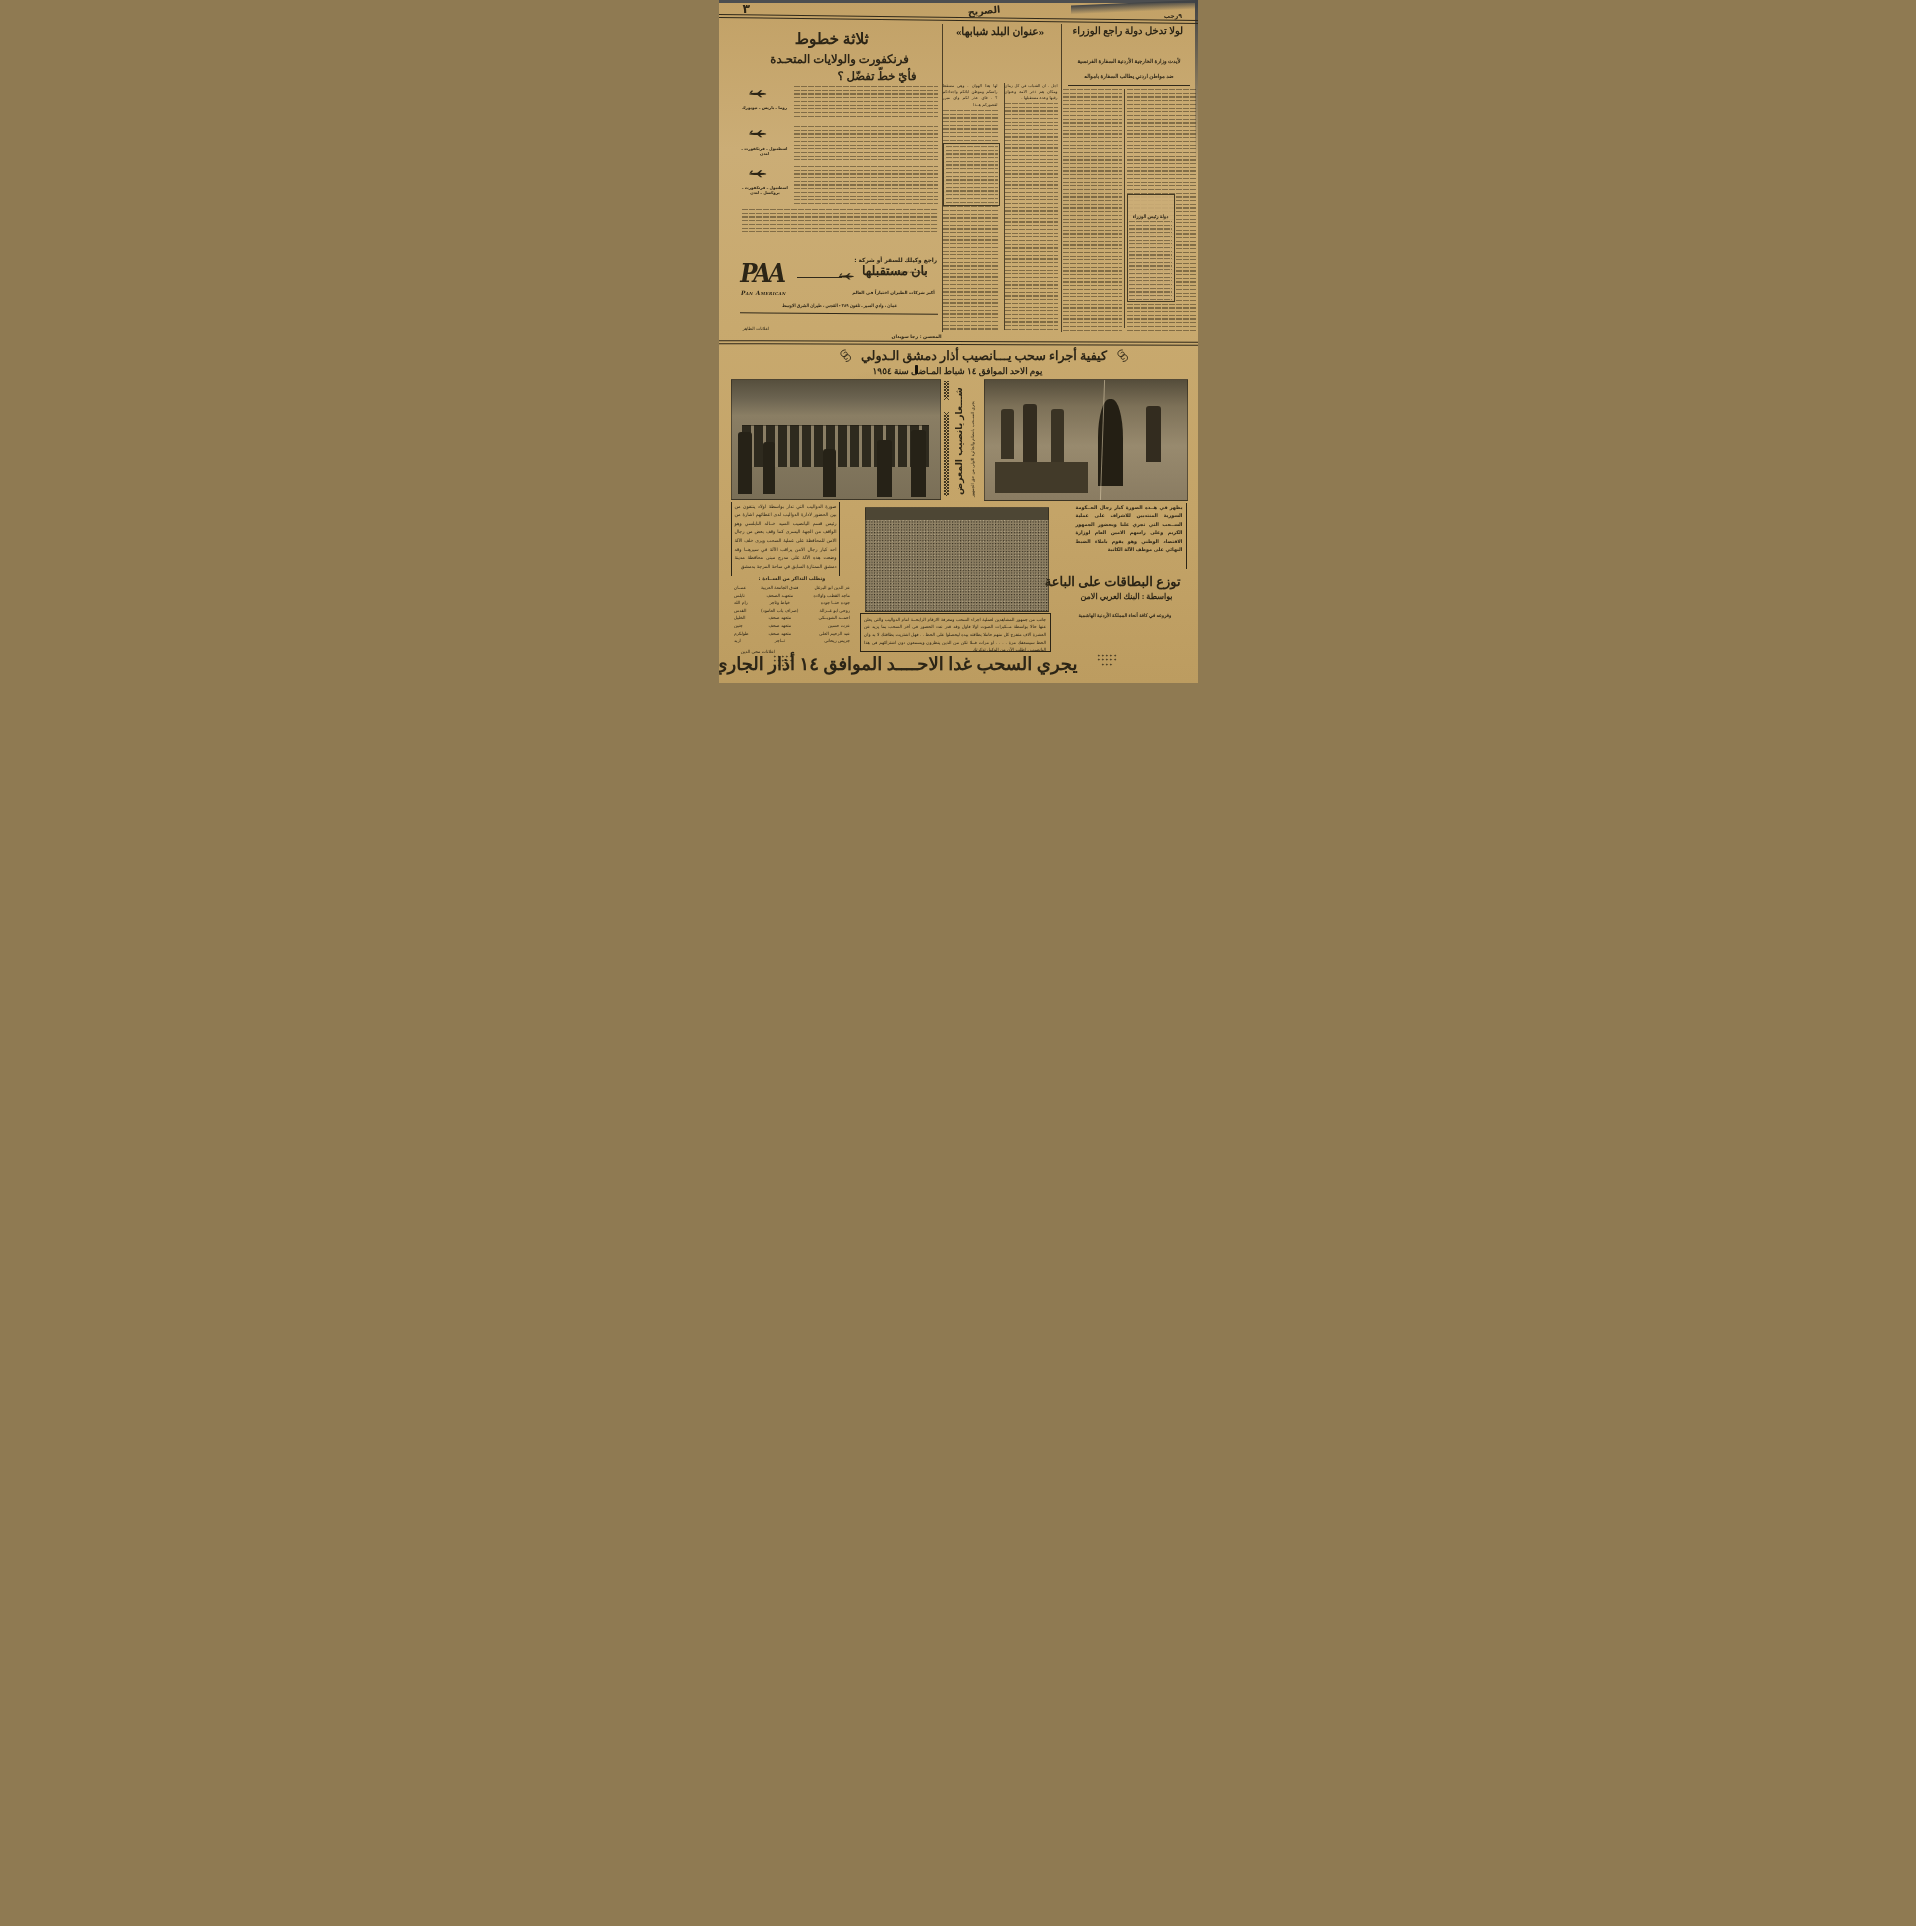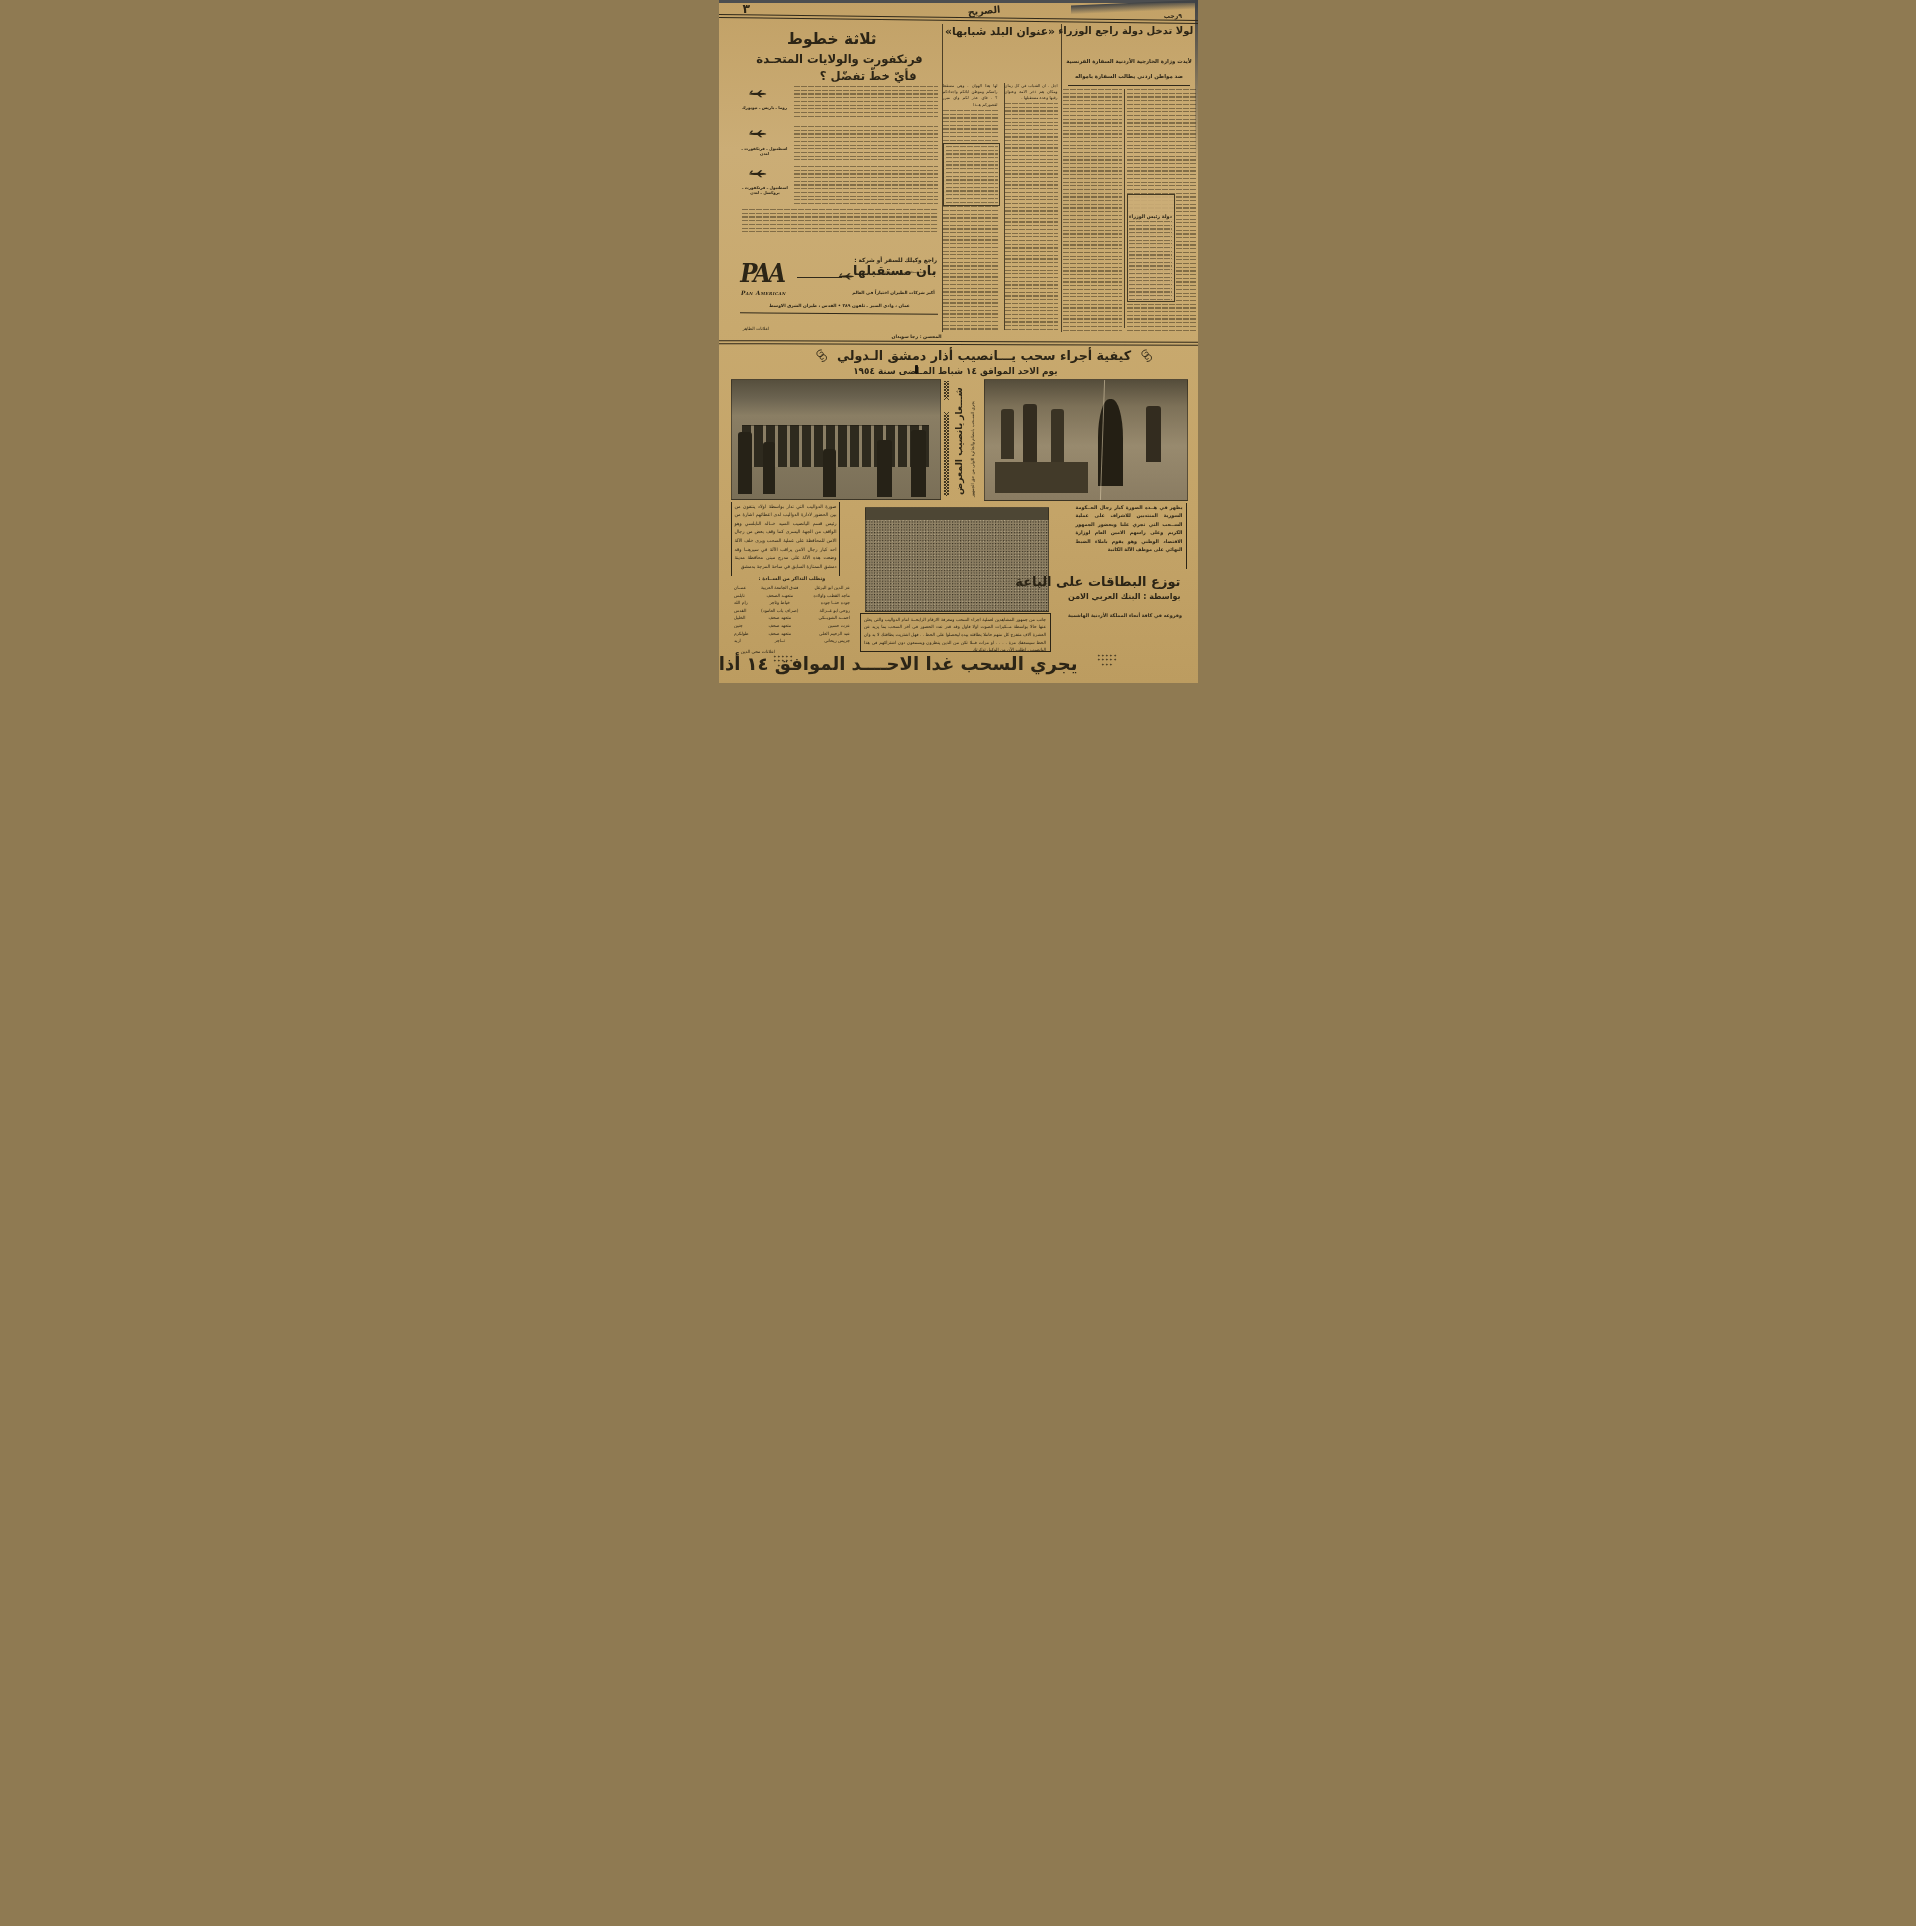--- a/index.html
+++ b/index.html
@@ -3,21 +3,21 @@
 <meta charset="utf-8">
 <style>
   html,body{margin:0;padding:0;background:#8f7a52;}
   .page{position:relative;width:479px;height:683px;margin:0 auto;overflow:hidden;
         background:
           linear-gradient(180deg,#c2a166 0%,#cbad76 22%,#c8a96e 48%,#c4a468 75%,#bc9c60 100%);
         font-family:"DejaVu Sans",sans-serif;color:#2c2516;direction:rtl;}
   .abs{position:absolute;}
   .b{font-weight:bold;}
   .ctr{text-align:center;}
-  .nw{white-space:nowrap;}
+  .nw{white-space:nowrap;font-family:Liberation Serif, serif;}
   
   .tx{flex:1;min-height:4.6px;opacity:.85;background-image:
         repeating-linear-gradient(90deg, transparent 0 5.8px, rgba(200,170,112,.95) 5.8px 7px),
         repeating-linear-gradient(180deg, rgba(46,38,21,.55) 0 1.2px, transparent 1.2px 3.7px);}
   .col{display:flex;flex-direction:column;}
   .excerpt{margin:0 0 1.9px 0;font-size:4px;line-height:1.55;text-align:justify;}
   .hline{background:#30291a;}
   .vline{background:rgba(46,38,21,.8);width:0.6px;}
   .inline-box{border:0.6px solid rgba(44,36,20,.85);display:flex;flex-direction:column;padding:1.5px;}
   .photo{border:0.4px solid rgba(40,33,18,.55);overflow:hidden;}

